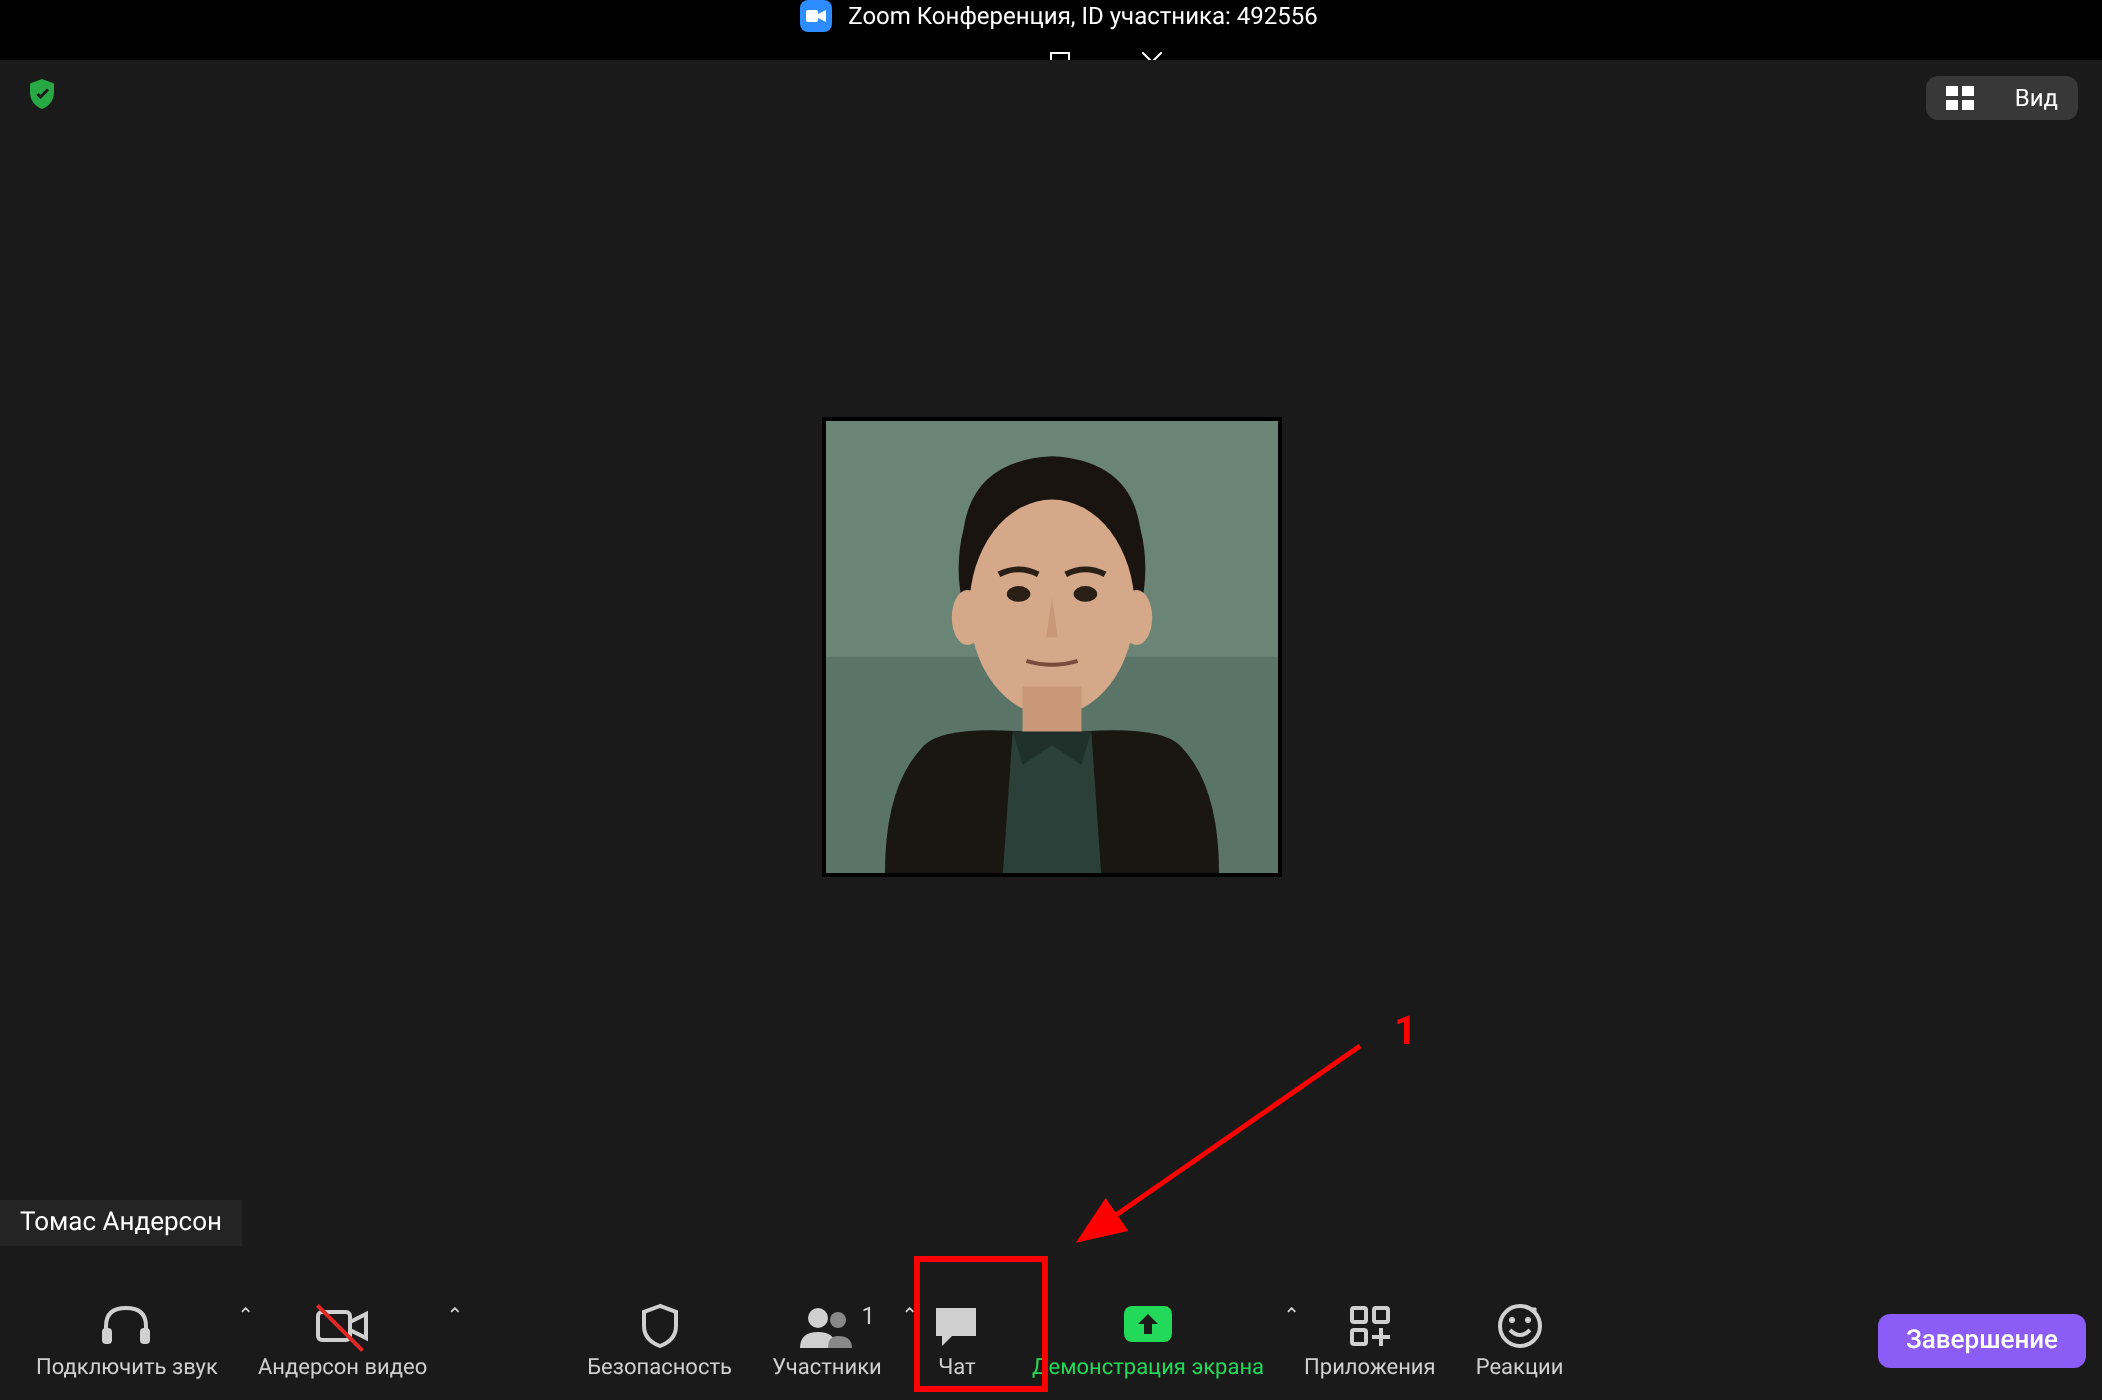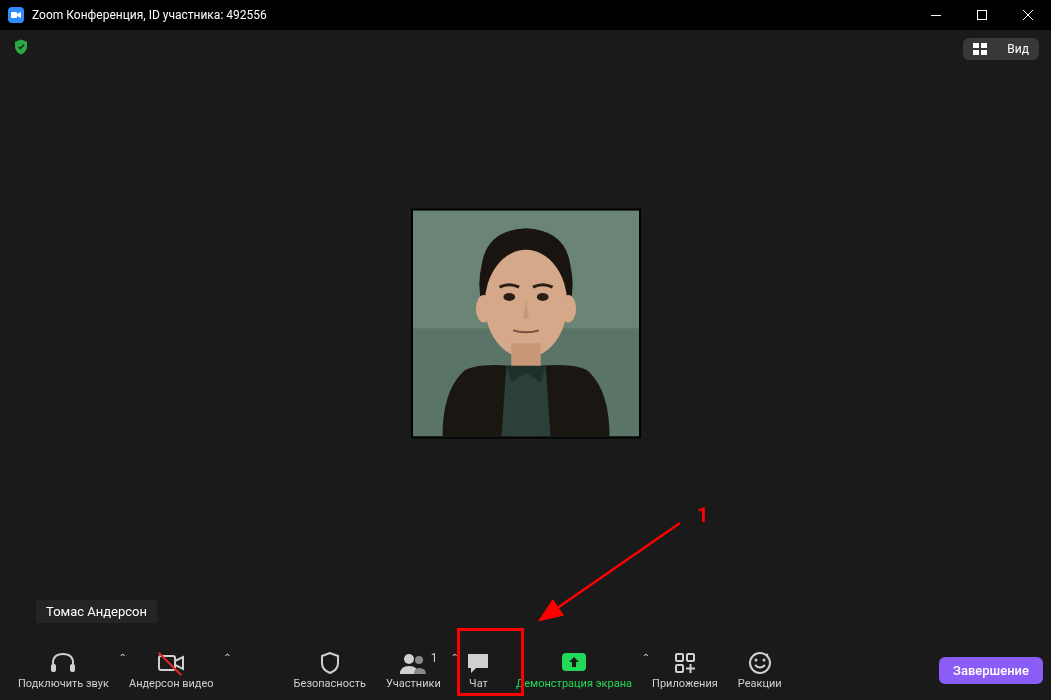--- a/index.html
+++ b/index.html
@@ -17,20 +17,21 @@
     }
     .titlebar {
       height: 30px;
       background: #000000;
       display: flex;
       align-items: center;
       justify-content: space-between;
       padding: 0 0 0 8px;
       color: #ffffff;
       font-size: 12px;
+      flex-direction: column;
     }
     .titlebar-left {
       display: flex;
       align-items: center;
       gap: 8px;
     }
     .zoom-icon {
       width: 16px;
       height: 16px;
       background: #2D8CFF;
@@ -96,21 +97,20 @@
       height: 100%;
     }
     .participant-name {
       position: absolute;
       bottom: 17px;
       left: 0px;
       background: #242424;
       color: #ffffff;
       padding: 4px 10px;
       font-size: 13px;
-      margin-left: 36px;
     }
     .toolbar {
       position: absolute;
       bottom: 0;
       left: 0;
       right: 0;
       height: 60px;
       background: #1a1a1a;
       display: flex;
       align-items: center;

